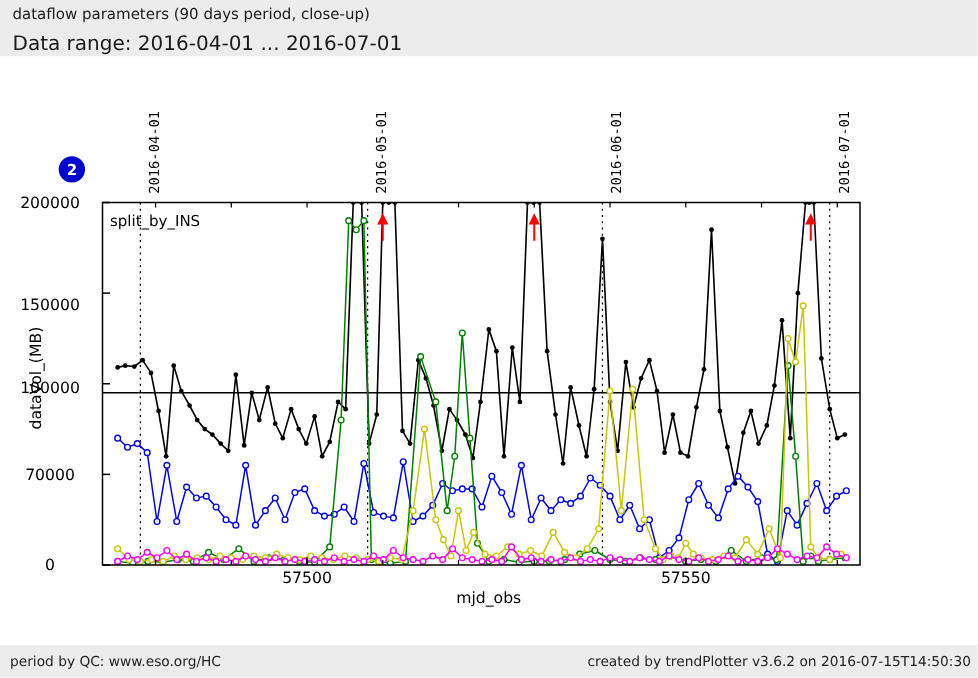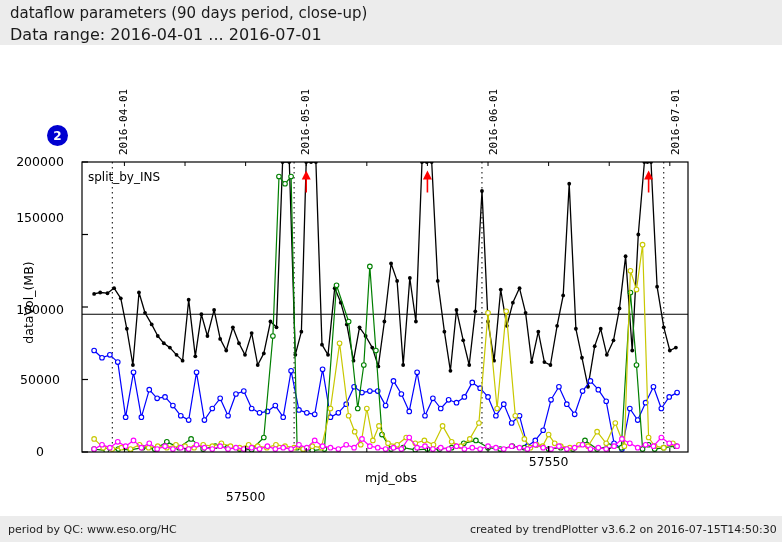--- a/index.html
+++ b/index.html
@@ -10,21 +10,21 @@
   }
   #root{position:absolute;left:0;top:0;width:782px;height:542px;}
 
   
   .header-band{
     position:absolute;left:0;top:0;width:782px;height:45px;
     background:#ececec;
   }
   .title-main{
     position:absolute;left:10px;top:4px;
-    font-size:15px;color:#1a1a1a;white-space:nowrap;
+    font-size:12px;color:#1a1a1a;white-space:nowrap;
   }
   .title-sub{
     position:absolute;left:10px;top:25px;
     font-size:16px;color:#1a1a1a;white-space:nowrap;
   }
 
   
   .footer-band{
     position:absolute;left:0;top:516px;width:782px;height:26px;
     background:#ececec;
@@ -525,25 +525,25 @@
 
   <div class="ylabel">dataVol_(MB)</div>
   <div class="xlabel">mjd_obs</div>
 
   <div id="overlays">
       <div class="vdate" style="left: 117.3px; top: 155px;">2016-04-01</div>
       <div class="vdate" style="left: 299.1px; top: 155px;">2016-05-01</div>
       <div class="vdate" style="left: 486.96px; top: 155px;">2016-06-01</div>
       <div class="vdate" style="left: 668.76px; top: 155px;">2016-07-01</div>
       <div class="ytick" style="top: 452px; left: 4px; width: 72px;">0</div>
-      <div class="ytick" style="top: 379.5px; left: 4px; width: 72px;">50000</div>
+      <div class="ytick" style="top: 379.5px; left: 4px; width: 72px;">70000</div>
       <div class="ytick" style="top: 310px; left: 4px; width: 72px;">100000</div>
-      <div class="ytick" style="top: 218px; left: 4px; width: 72px;">150000</div>
+      <div class="ytick" style="top: 244px; left: 4px; width: 72px;">150000</div>
       <div class="ytick" style="top: 162px; left: 4px; width: 72px;">200000</div>
-      <div class="xtick" style="left: 205.62px; margin-top: 35px;">57500</div>
+      <div class="xtick" style="left: 205.62px;">57500</div>
       <div class="xtick" style="left: 508.62px;">57550</div>
       <div class="split-label" style="left: 88px; top: 170px;">split_by_INS</div>
     </div>
 
   <div class="footer-band"></div>
   <div class="footer-left">period by QC: www.eso.org/HC</div>
   <div class="footer-right">created by trendPlotter v3.6.2 on 2016-07-15T14:50:30</div>
 
 </div>
 

